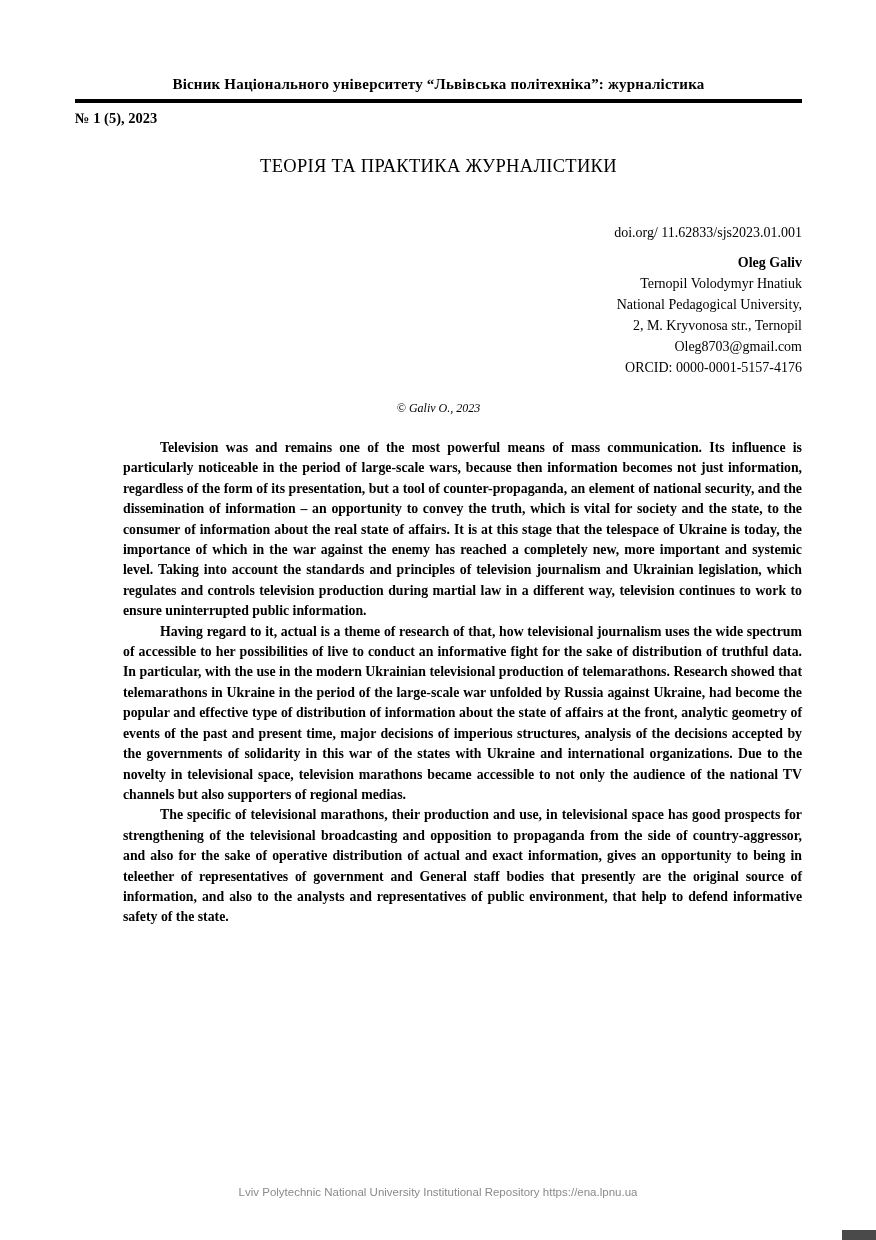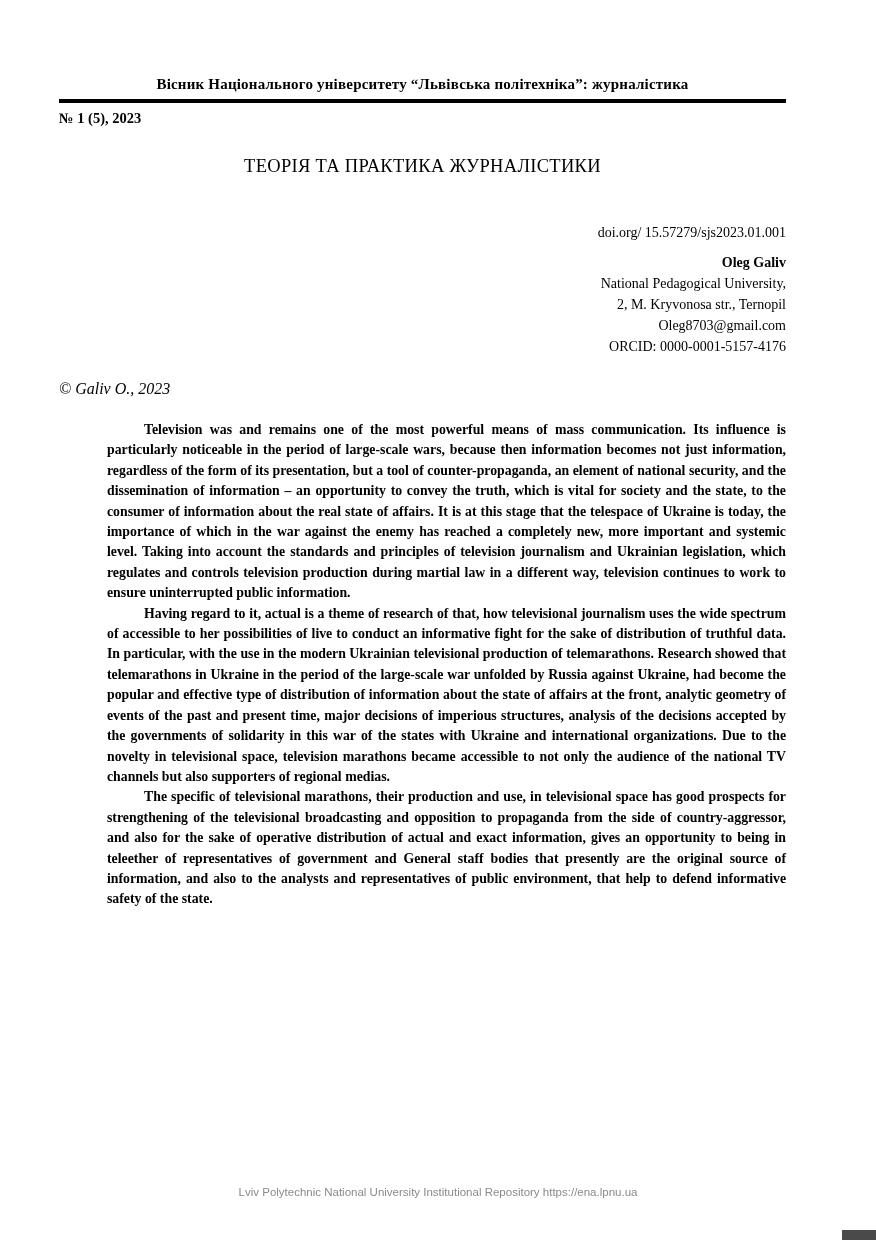--- a/index.html
+++ b/index.html
@@ -10,21 +10,21 @@
   body {
     width: 876px;
     height: 1240px;
     position: relative;
     font-family: "Liberation Serif", serif;
     color: #000000;
     overflow: hidden;
   }
   .page {
     position: absolute;
-    left: 59px;
+    left: 75px;
     top: 0;
     width: 727px;
     height: 100%;
   }
   .journal-title {
     margin-top: 76px;
     text-align: center;
     font-weight: bold;
     font-size: 15px;
     letter-spacing: 0.2px;
@@ -67,22 +67,22 @@
   .article-title {
     margin-top: 24px;
     text-align: center;
     font-weight: bold;
     font-size: 15px;
     line-height: 23px;
   }
   .copyright {
     margin-top: 23px;
     font-style: italic;
-    font-size: 16px;
-    text-align: left;
+    font-size: 12px;
+    text-align: center;
   }
   .abstract {
     margin-top: 22px;
     font-weight: bold;
     font-size: 13.8px;
     line-height: 20.4px;
     text-align: justify;
     margin-left: 48px;
   }
   .abstract p {
@@ -115,22 +115,23 @@
 
   <div class="journal-title">Вісник Національного університету “Львівська політехніка”: журналістика</div>
 
   <div class="header-rule"></div>
 
   <div class="issue-line">№ 1 (5), 2023</div>
 
   <div class="section-title">ТЕОРІЯ ТА ПРАКТИКА ЖУРНАЛІСТИКИ</div>
 
   <div class="meta-block">
-    <div class="meta-doi">doi.org/ 15.57279/sjs2023.01.001</div>
+    <div class="meta-doi">doi.org/ 11.62833/sjs2023.01.001</div>
     <div class="meta-author">Oleg Galiv</div>
+    <div>Ternopil Volodymyr Hnatiuk</div>
     <div>National Pedagogical University,</div>
     <div>2, M. Kryvonosa str., Ternopil</div>
     <div>Oleg8703@gmail.com</div>
     <div>ORCID: 0000-0001-5157-4176</div>
   </div>
 
 
   <div class="copyright">© Galiv O., 2023</div>
 
   <div class="abstract">

